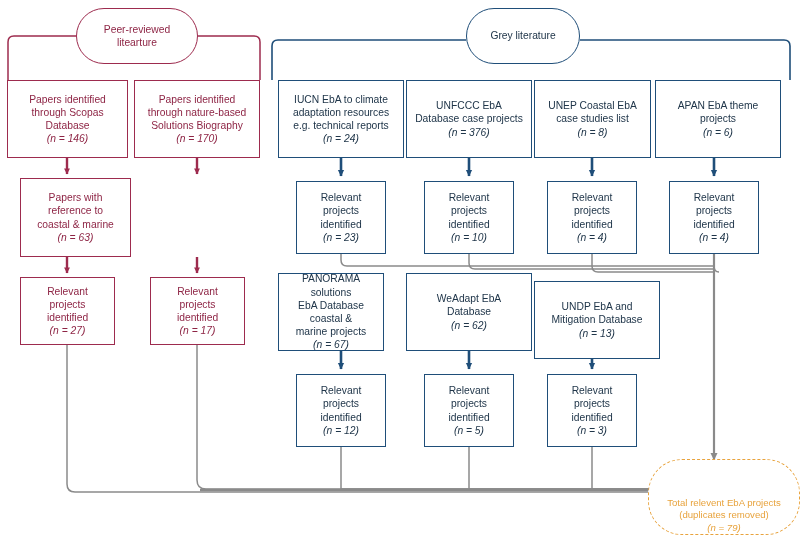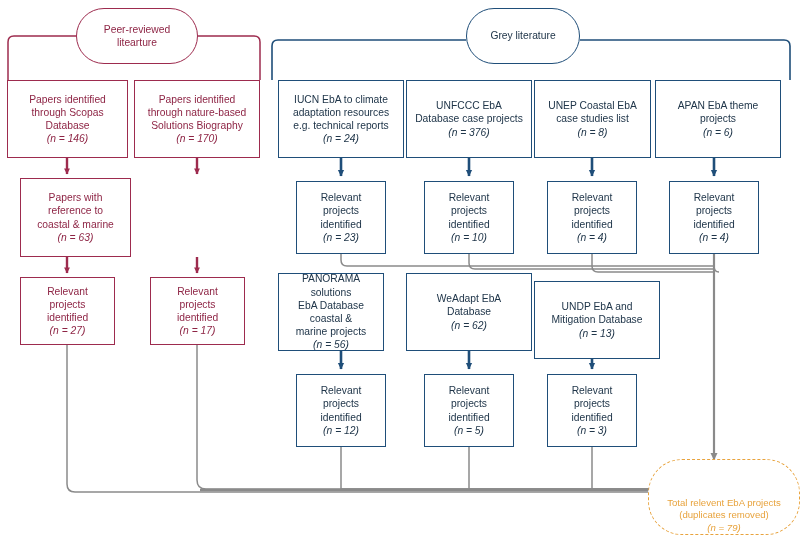--- a/index.html
+++ b/index.html
@@ -208,21 +208,21 @@
       <span>identified</span><br>
       <span class="ital">(n = 4)</span>
     </span>
   </div>
 
   <div class="node blue-box" style="left:278px;top:273px;width:106px;height:78px;">
     <span class="txt">
       <span>PANORAMA solutions</span><br>
       <span>EbA Database coastal &amp;</span><br>
       <span>marine projects</span><br>
-      <span class="ital">(n = 56)</span>
+      <span class="ital">(n = 67)</span>
     </span>
   </div>
 
   <div class="node blue-box" style="left:406px;top:273px;width:126px;height:78px;">
     <span class="txt">
       <span>WeAdapt EbA</span><br>
       <span>Database</span><br>
       <span class="ital">(n = 62)</span>
     </span>
   </div>

